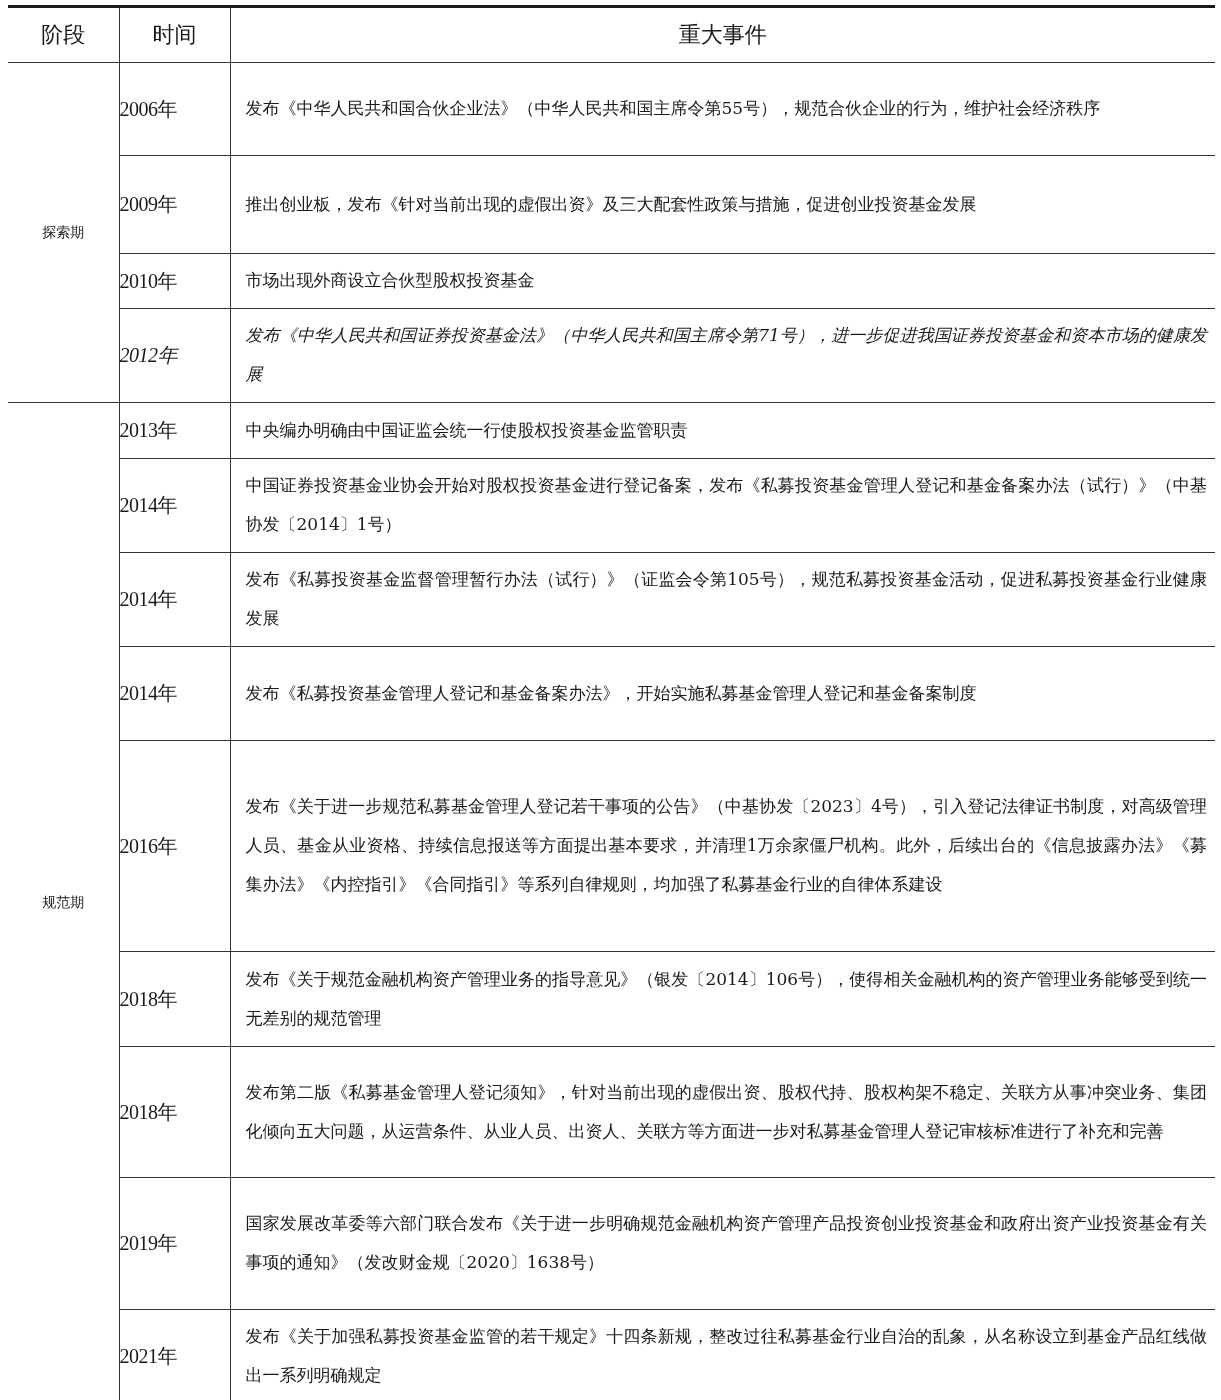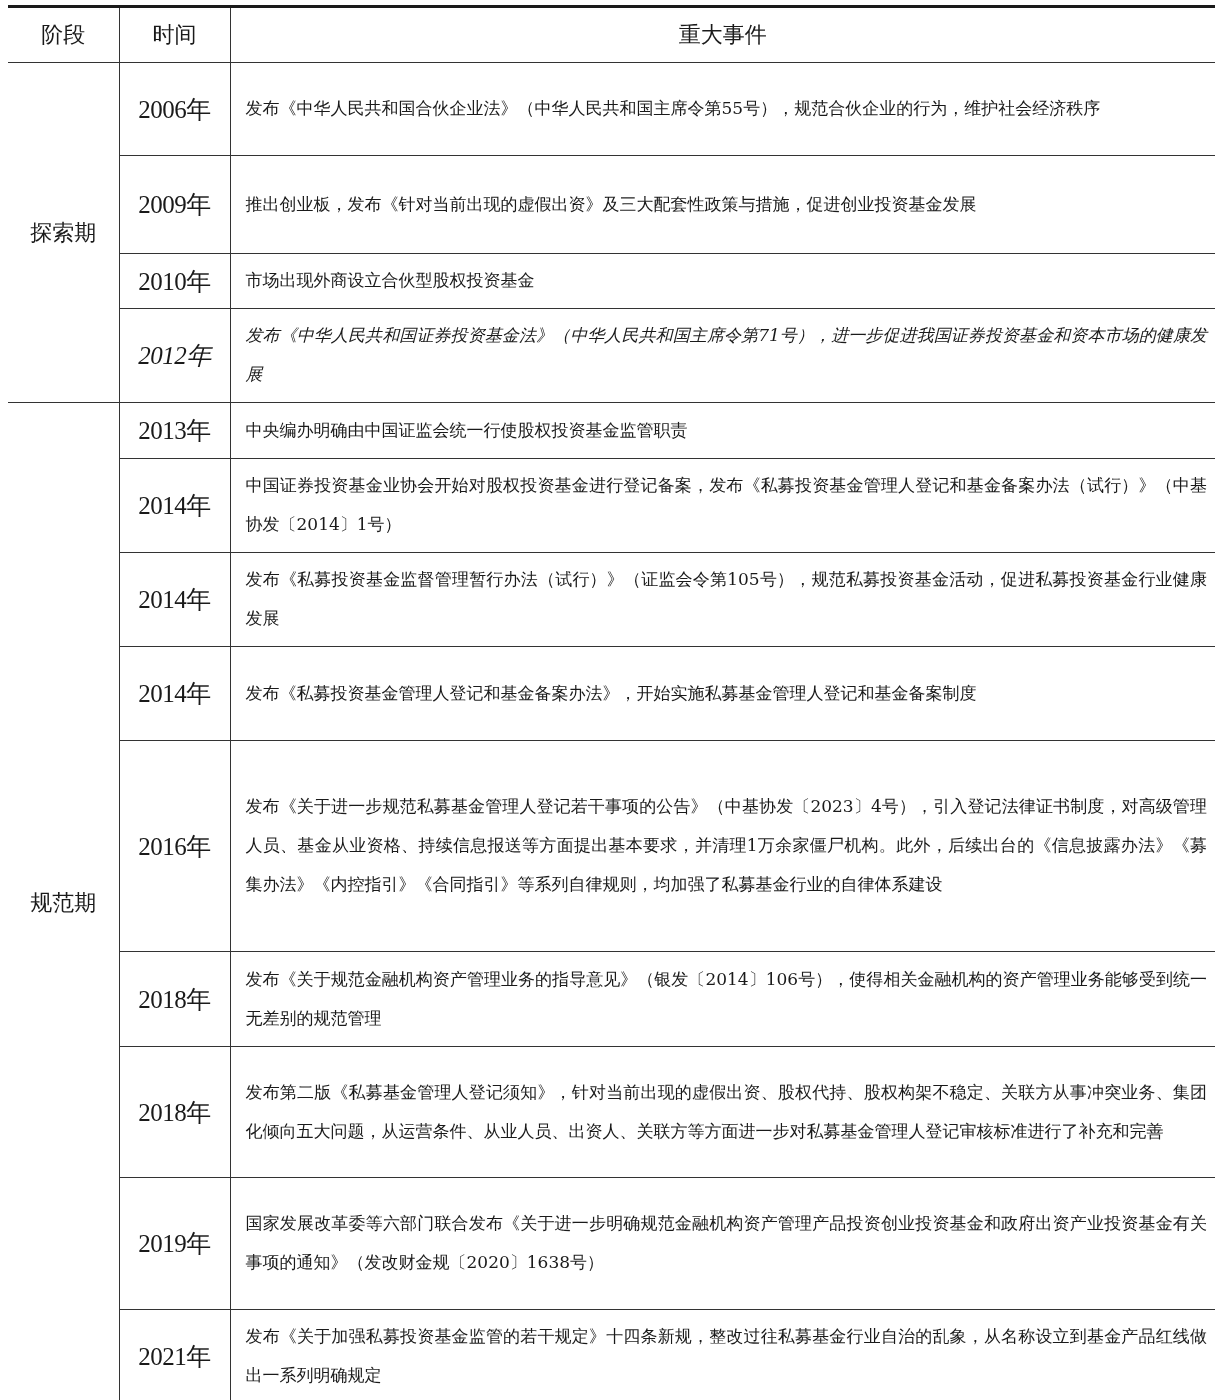--- a/index.html
+++ b/index.html
@@ -29,26 +29,26 @@
     th.c3, td.c3 { border-left: 1.5px solid #333; }
     th {
       height: 54px;
       font-weight: normal;
       font-size: 22px;
       text-align: center;
       border-bottom: 1.5px solid #333;
     }
     td.stage {
       text-align: center;
-      font-size: 22px;
+      font-size: 14px;
       border-top: 1.5px solid #333;
     }
     td.year {
-      text-align: center;
-      font-size: 25px;
+      text-align: left;
+      font-size: 20px;
       font-family: "Liberation Serif", "DejaVu Serif", serif;
       letter-spacing: -0.5px;
     }
     td.event {
       font-size: 17px;
       line-height: 39px;
       padding: 7px 8px 8px 15px;
       text-align: justify;
       word-break: break-all;
     }

